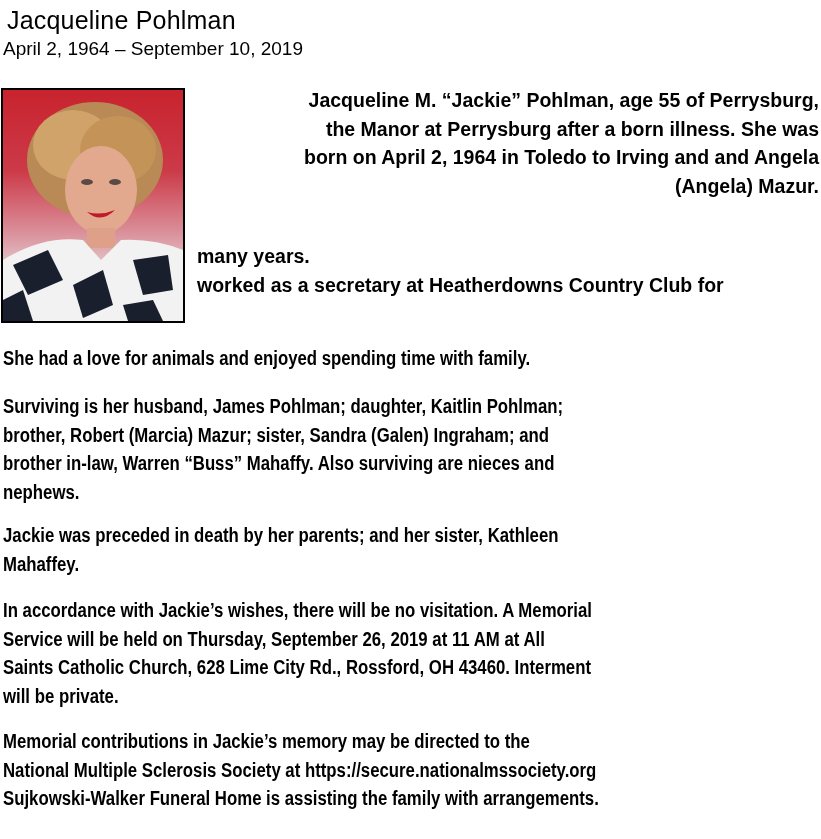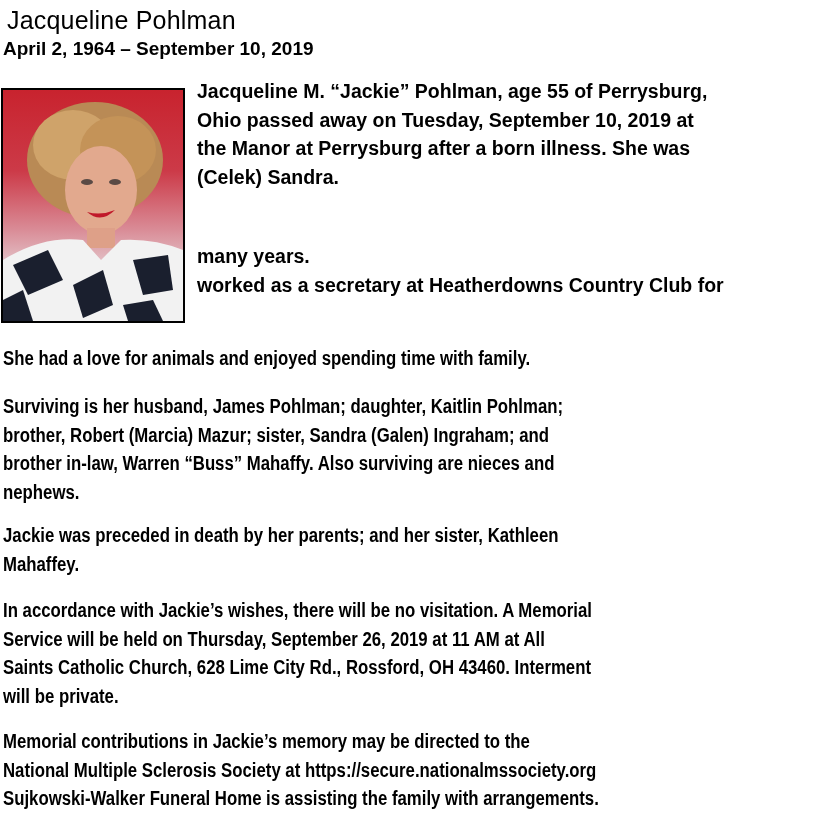--- a/index.html
+++ b/index.html
@@ -6,33 +6,33 @@
   body {
     width: 821px; height: 839px; overflow: hidden; position: relative;
     font-family: "Liberation Sans", sans-serif; color: #000;
   }
   .title {
     position: absolute; left: 3px; top: 2px;
     font-size: 25px; font-weight: normal; letter-spacing: 0.2px; margin: 4px;
   }
   .dates {
     position: absolute; left: 3px; top: 38px;
-    font-size: 19px; font-weight: bold; margin: 0;
+    font-size: 19px; font-weight: normal; margin: 0;
   }
   .photo {
     position: absolute; left: 1px; top: 88px; width: 180px; height: 231px;
     border: 2px solid #000; overflow: hidden;
     background: linear-gradient(180deg, #c8232e 0%, #cc3a48 35%, #d98a95 60%, #e6d2d6 80%, #f0eeee 100%);
   }
   .photo svg { display: block; width: 100%; height: 100%; }
   .p {
     position: absolute; margin: 0; font-weight: bold;
     font-size: 19.5px; line-height: 28.5px;
   }
-  .p1 { left: 197px; top: 77px; width: 622px; }
+  .p1 { left: 197px; top: 86px; width: 622px; text-align: right; }
   .p2 { left: 197px; top: 242px; width: 622px; }
   .p3 { left: 3px; top: 344px; width: 900px; transform: scaleX(0.86); transform-origin: left top; }
   .p4 { left: 3px; top: 392px; width: 900px; transform: scaleX(0.86); transform-origin: left top; }
   .p5 { left: 3px; top: 521px; width: 900px; transform: scaleX(0.86); transform-origin: left top; }
   .p6 { left: 3px; top: 596px; width: 960px; transform: scaleX(0.86); transform-origin: left top; }
   .p7 { left: 3px; top: 727px; width: 960px; transform: scaleX(0.86); transform-origin: left top; }
   .line { display: block; white-space: nowrap; }
 </style>
 </head>
 <body>
@@ -60,23 +60,23 @@
     <path d="M10 175 L45 160 L60 190 L25 205 Z" fill="#1a1f2e"></path>
     <path d="M70 195 L100 180 L110 215 L80 228 Z" fill="#1a1f2e"></path>
     <path d="M130 170 L165 165 L170 200 L140 205 Z" fill="#1a1f2e"></path>
     <path d="M0 210 L20 200 L30 231 L0 231 Z" fill="#1a1f2e"></path>
     <path d="M120 215 L150 210 L160 231 L125 231 Z" fill="#1a1f2e"></path>
   </svg>
 </div>
 
 <div class="p p1">
   <span class="line">Jacqueline M. “Jackie” Pohlman, age 55 of Perrysburg,</span>
-  <span class="line">Ohio passed away on Tuesday, September 10, 2019 at</span>
   <span class="line">the Manor at Perrysburg after a born illness. She was</span>
-  <span class="line">(Celek) Sandra.</span>
+  <span class="line">born on April 2, 1964 in Toledo to Irving and and Angela</span>
+  <span class="line">(Angela) Mazur.</span>
 </div>
 
 <div class="p p2">
   <span class="line">many years.</span>
   <span class="line">worked as a secretary at Heatherdowns Country Club for</span>
 </div>
 
 <div class="p p3">
   <span class="line">She had a love for animals and enjoyed spending time with family.</span>
 </div>

